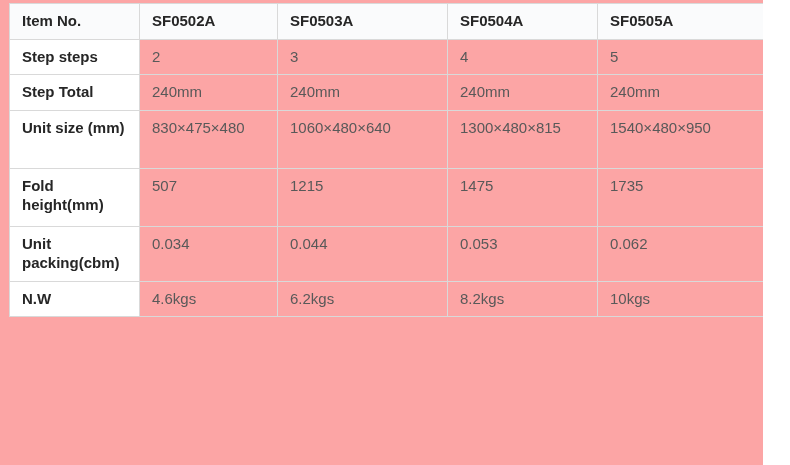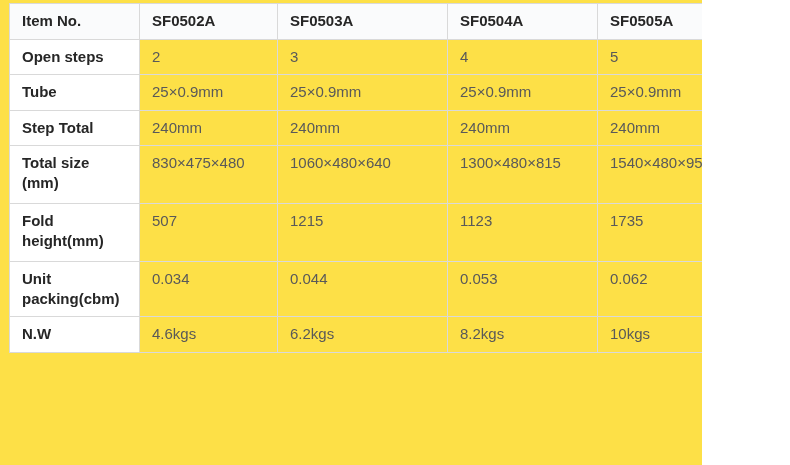--- a/index.html
+++ b/index.html
@@ -2,25 +2,25 @@
 <html><head>
 <meta charset="utf-8">
 <style>
   html, body {
     background: #ffffff;
     margin: 0;
     padding: 0;
     font-family: "Liberation Sans", "DejaVu Sans", sans-serif;
   }
   .page {
-    width: 702px;
+    width: 763px;
     height: 465px;
     box-sizing: border-box;
     padding: 3px 0 11px 9px;
-    background: #fde047;
+    background: #fca5a5;
     overflow: hidden;
   }
   table.spec {
     border-collapse: collapse;
     table-layout: fixed;
     width: 771px;
     font-size: 15px;
     line-height: 1.3;
   }
   table.spec th, table.spec td {
@@ -63,57 +63,50 @@
     <tbody>
       <tr class="head">
         <th>Item No.</th>
         <th>SF0502A</th>
         <th>SF0503A</th>
         <th>SF0504A</th>
         <th>SF0505A</th>
       </tr>
 
       <tr>
-        <th class="rowlabel">Open steps</th>
+        <th class="rowlabel">Step steps</th>
         <td class="val">2</td>
         <td class="val">3</td>
         <td class="val">4</td>
         <td class="val">5</td>
       </tr>
 
 
-      <tr>
-        <th class="rowlabel">Tube</th>
-        <td class="val">25×0.9mm</td>
-        <td class="val">25×0.9mm</td>
-        <td class="val">25×0.9mm</td>
-        <td class="val">25×0.9mm</td>
-      </tr>
 
       <tr>
         <th class="rowlabel">Step Total</th>
         <td class="val">240mm</td>
         <td class="val">240mm</td>
         <td class="val">240mm</td>
         <td class="val">240mm</td>
       </tr>
 
       <tr class="tall">
-        <th class="rowlabel">Total size (mm)</th>
+        <th class="rowlabel">Unit size (mm)</th>
         <td class="val">830×475×480</td>
         <td class="val">1060×480×640</td>
         <td class="val">1300×480×815</td>
         <td class="val">1540×480×950</td>
       </tr>
 
       <tr class="tall">
         <th class="rowlabel">Fold height(mm)</th>
         <td class="val">507</td>
         <td class="val">1215</td>
-        <td class="val">1123</td>
+        <td class="val">1475</td>
         <td class="val">1735</td>
       </tr>
 
 
       <tr class="med">
         <th class="rowlabel">Unit packing(cbm)</th>
         <td class="val">0.034</td>
         <td class="val">0.044</td>
         <td class="val">0.053</td>
         <td class="val">0.062</td>

